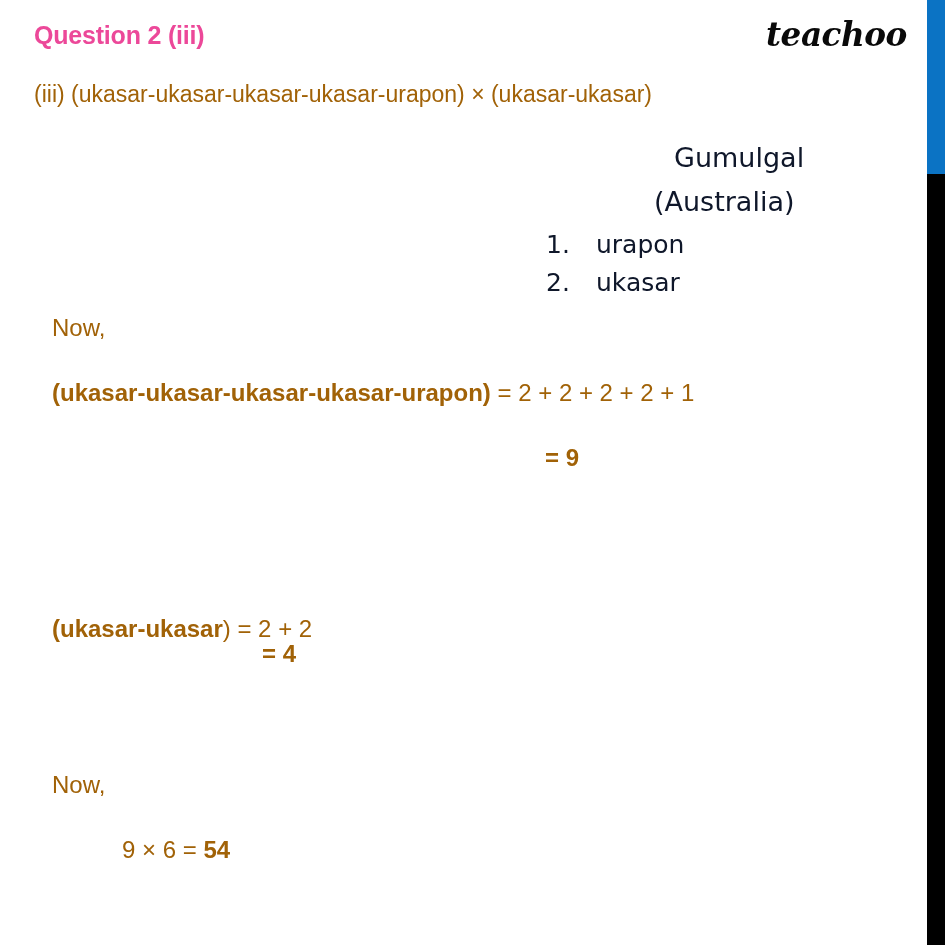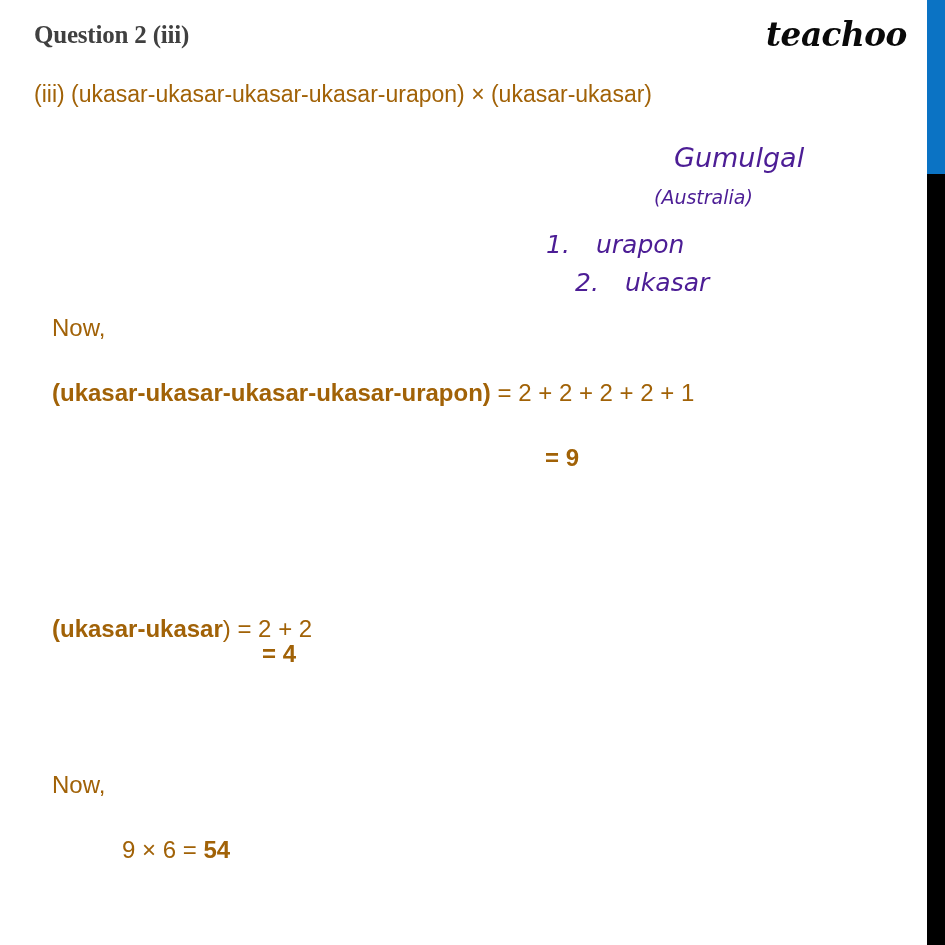--- a/index.html
+++ b/index.html
@@ -35,24 +35,23 @@
     background: #000000;
   }
 
   
   .q-title {
     position: absolute;
     left: 34px;
     top: 21px;
     font-size: 25px;
     font-weight: bold;
-    color: #404040;
+    color: #ec4899;
     letter-spacing: -0.2px;
     white-space: nowrap;
-    font-family: Liberation Serif, serif;
   }
   .logo {
     position: absolute;
     left: 766px;
     top: 14px;
     font-family: "DejaVu Serif", serif;
     font-size: 34px;
     font-weight: bold;
     font-style: italic;
     color: #0a0a0a;
@@ -69,40 +68,39 @@
     top: 81px;
     font-size: 23px;
     color: #a16207;
     white-space: nowrap;
   }
 
   
   .hand {
     position: absolute;
     font-family: "DejaVu Sans", sans-serif;
-    font-style: italic;
-    color: #4c1d95;
+    color: #0f172a;
     white-space: nowrap;
     font-weight: 500;
   }
   .hand-title1 {
     left: 674px;
     top: 142px;
     font-size: 27px;
   }
   .hand-title2 {
     left: 654px;
     top: 186px;
-    font-size: 19px;
+    font-size: 27px;
   }
   .hand-row {
     font-size: 25px;
   }
   .hand-row-1 { left: 546px; top: 230px; }
-  .hand-row-2 { left: 546px; top: 268px; margin-left: 29px; }
+  .hand-row-2 { left: 546px; top: 268px; }
   .hand-num {
     display: inline-block;
     width: 50px;
   }
 
   
   .body-line {
     position: absolute;
     font-size: 24px;
     color: #a16207;

